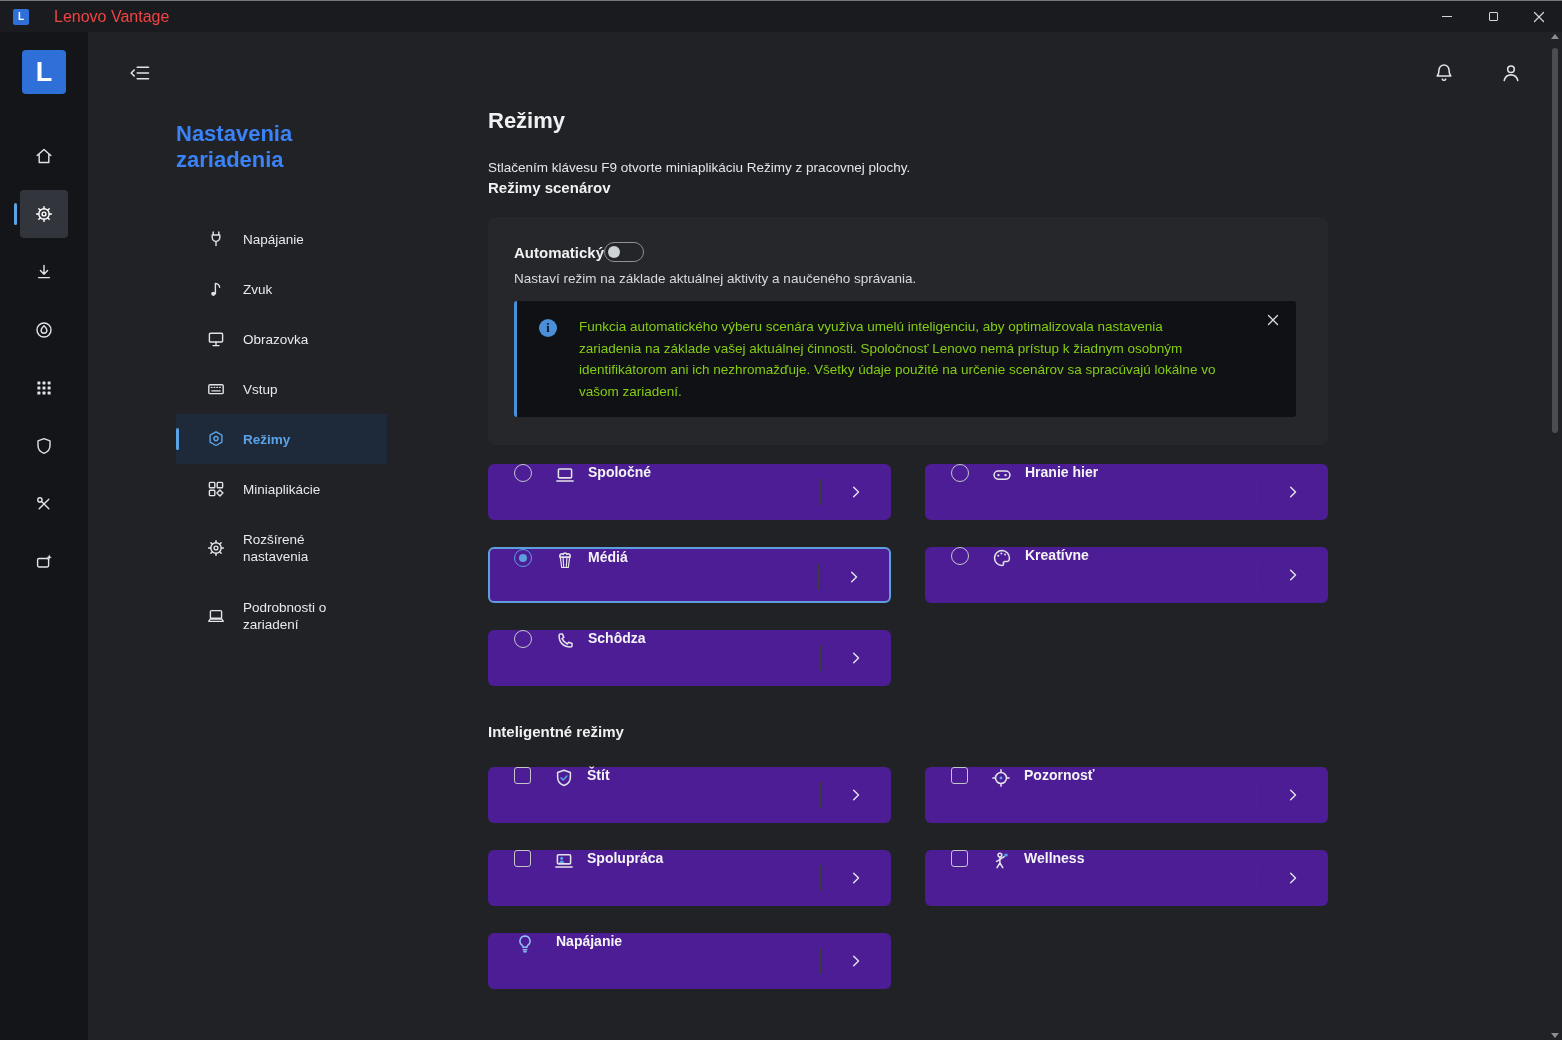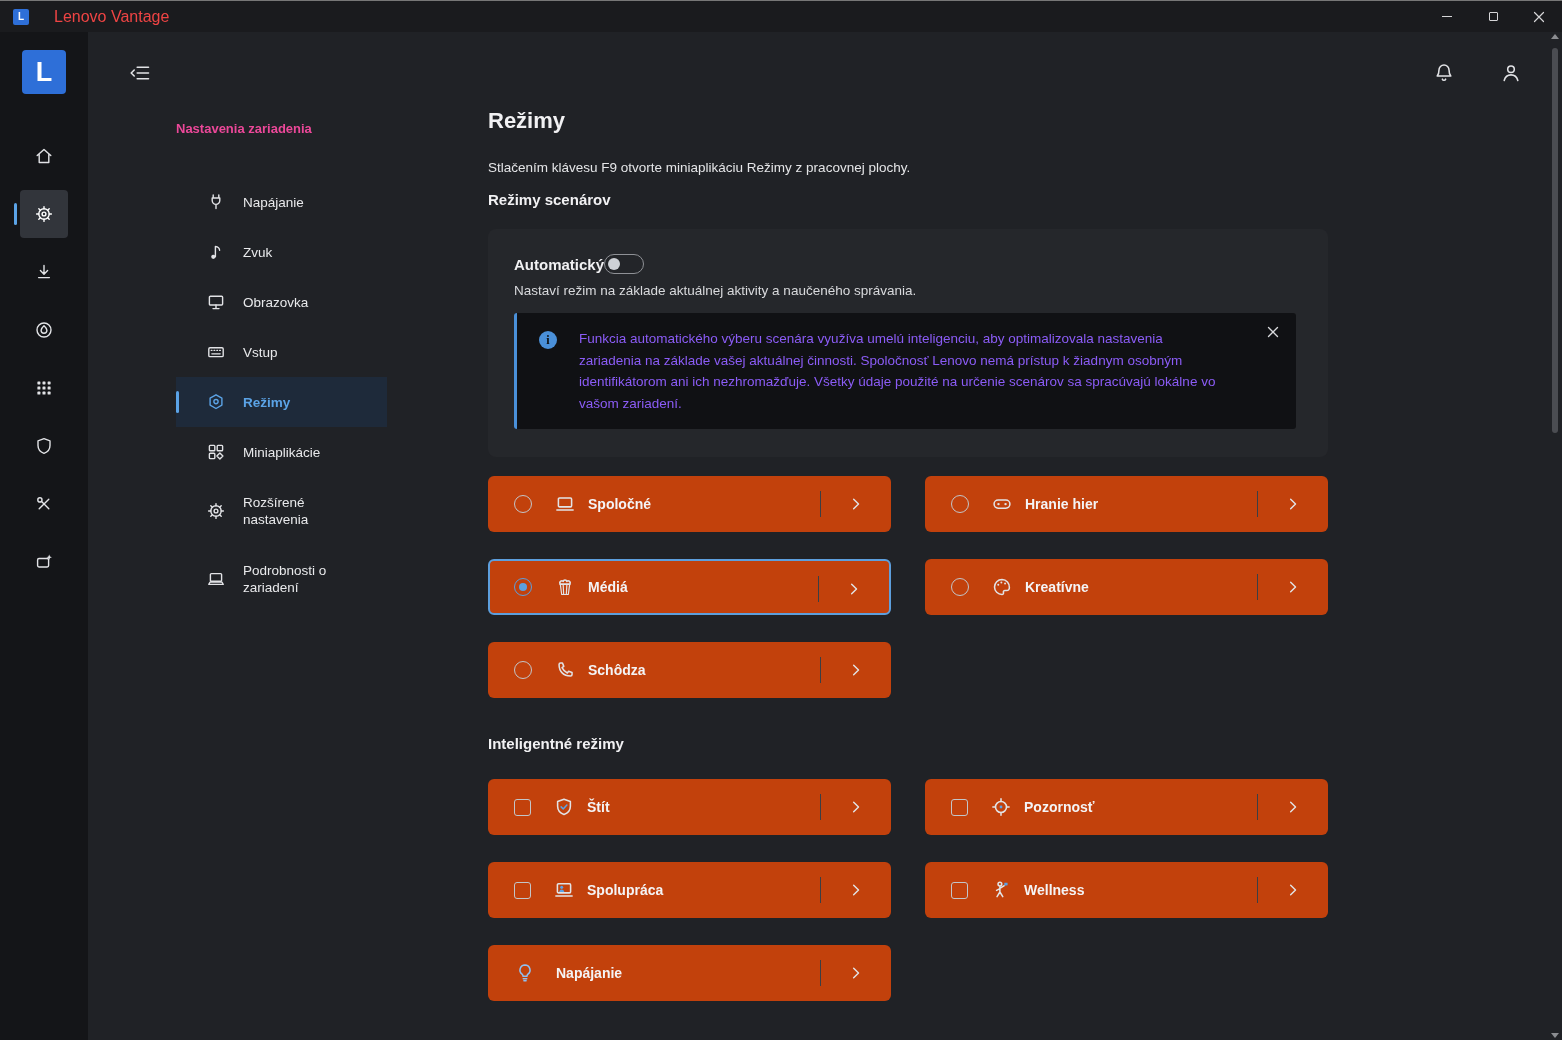--- a/index.html
+++ b/index.html
@@ -25,53 +25,53 @@
 .rail-item.active svg{stroke:#ffffff}
 
 
 .content{position:absolute;left:88px;top:32px;width:1474px;height:1008px}
 .hamburger{position:absolute;left:40px;top:29px;width:24px;height:24px}
 .bell{position:absolute;left:1345px;top:30px;width:22px;height:22px}
 .person{position:absolute;left:1412px;top:30px;width:22px;height:22px}
 
 
 .devnav{position:absolute;left:88px;top:89px;width:215px}
-.devnav-title{font-size:13px;font-weight:bold;color:#ec4899}
+.devnav-title{font-size:22px;font-weight:bold;color:#3b82f6}
 .nav-list{margin-top:41px}
 .nav-item{width:211px;min-height:50px;display:flex;align-items:center;padding-left:30px;position:relative}
 .nav-item.two{min-height:68px}
 .nav-item .nicon{width:20px;height:20px;flex:none}
 .nav-item .nlabel{margin-left:17px;font-size:13.5px;color:#e8e9eb;line-height:17px;width:125px}
 .nav-item.active{background:#1e2a3a}
 .nav-item.active::before{content:"";position:absolute;left:0;top:14px;width:3px;height:22px;background:#5ba3e6;border-radius:2px}
 .nav-item.active .nlabel{color:#5ba3e6;font-weight:bold}
 
 
 .main{position:absolute;left:400px;top:0;width:840px}
 .h1{margin-top:76px;font-size:22px;font-weight:bold}
 .subtitle{margin-top:26px;font-size:13.5px;color:#e4e5e7}
-.sect{margin-top:16px;font-size:15px;font-weight:bold}
+.sect{margin-top:4px;font-size:15px;font-weight:bold}
 .sect2{margin-top:37px;font-size:15px;font-weight:bold}
 
 .auto-card{margin-top:21px;height:228px;background:#25272b;border-radius:8px;padding:25px 32px 0 26px}
 .auto-head{display:flex;align-items:center;justify-content:flex-start}
 .auto-label{font-size:15px;font-weight:bold}
 .toggle{width:40px;height:20px;border:1px solid #8f9196;border-radius:10px;position:relative;background:#232529}
 .knob{position:absolute;left:3px;top:3px;width:12px;height:12px;border-radius:50%;background:#ced1d6}
 .auto-desc{margin-top:9px;font-size:13.5px;color:#d9dadd}
 .infobox{margin-top:15px;display:flex;background:#101114;border-left:3px solid #4a90d9;border-radius:3px;padding:15px 0;position:relative}
 .info-icon-col{width:62px;flex:none;display:flex;justify-content:center;padding-top:3px}
 .info-ic{width:18px;height:18px;border-radius:50%;background:#4a90d9;color:#0d0e10;font-size:12px;font-weight:bold;font-family:"Liberation Serif",serif;display:flex;align-items:center;justify-content:center}
-.info-text{flex:1;font-size:13.5px;line-height:21.5px;color:#8b5cf6;padding-right:76px}
+.info-text{flex:1;font-size:13.5px;line-height:21.5px;color:#84cc16;padding-right:76px}
 .info-close{position:absolute;top:13px;right:17px;width:12px;height:12px}
 
 .grid{display:grid;grid-template-columns:403px 403px;column-gap:34px;row-gap:27px}
 .grid.scenario{margin-top:19px}
 .grid.smart{margin-top:27px}
-.mode-card{height:56px;background:#c2410c;border-radius:6px;display:flex;align-items:center;padding-left:26px;position:relative}
+.mode-card{height:56px;background:#4c1d95;border-radius:6px;display:flex;padding-left:26px;position:relative}
 .mode-card.selected{border:2px solid #5d9fdd;padding-left:24px}
 .radio{width:18px;height:18px;border:1.5px solid #c3c5c9;border-radius:50%;flex:none;position:relative}
 .mode-card.selected .radio{border-color:#5d9fdd}
 .mode-card.selected .radio::after{content:"";position:absolute;left:3.5px;top:3.5px;width:8px;height:8px;border-radius:50%;background:#5d9fdd}
 .checkbox{width:17px;height:17px;border:1.5px solid #c3c5c9;border-radius:3px;flex:none}
 .micon{width:22px;height:22px;margin-left:22px;flex:none}
 .micon.solo{margin-left:0}
 .mlabel{margin-left:12px;font-size:14px;font-weight:bold;color:#f4f4f6}
 .mlabel.solo{margin-left:20px}
 .vdiv{position:absolute;right:70px;top:15px;width:1px;height:26px;background:#3c3e44}

